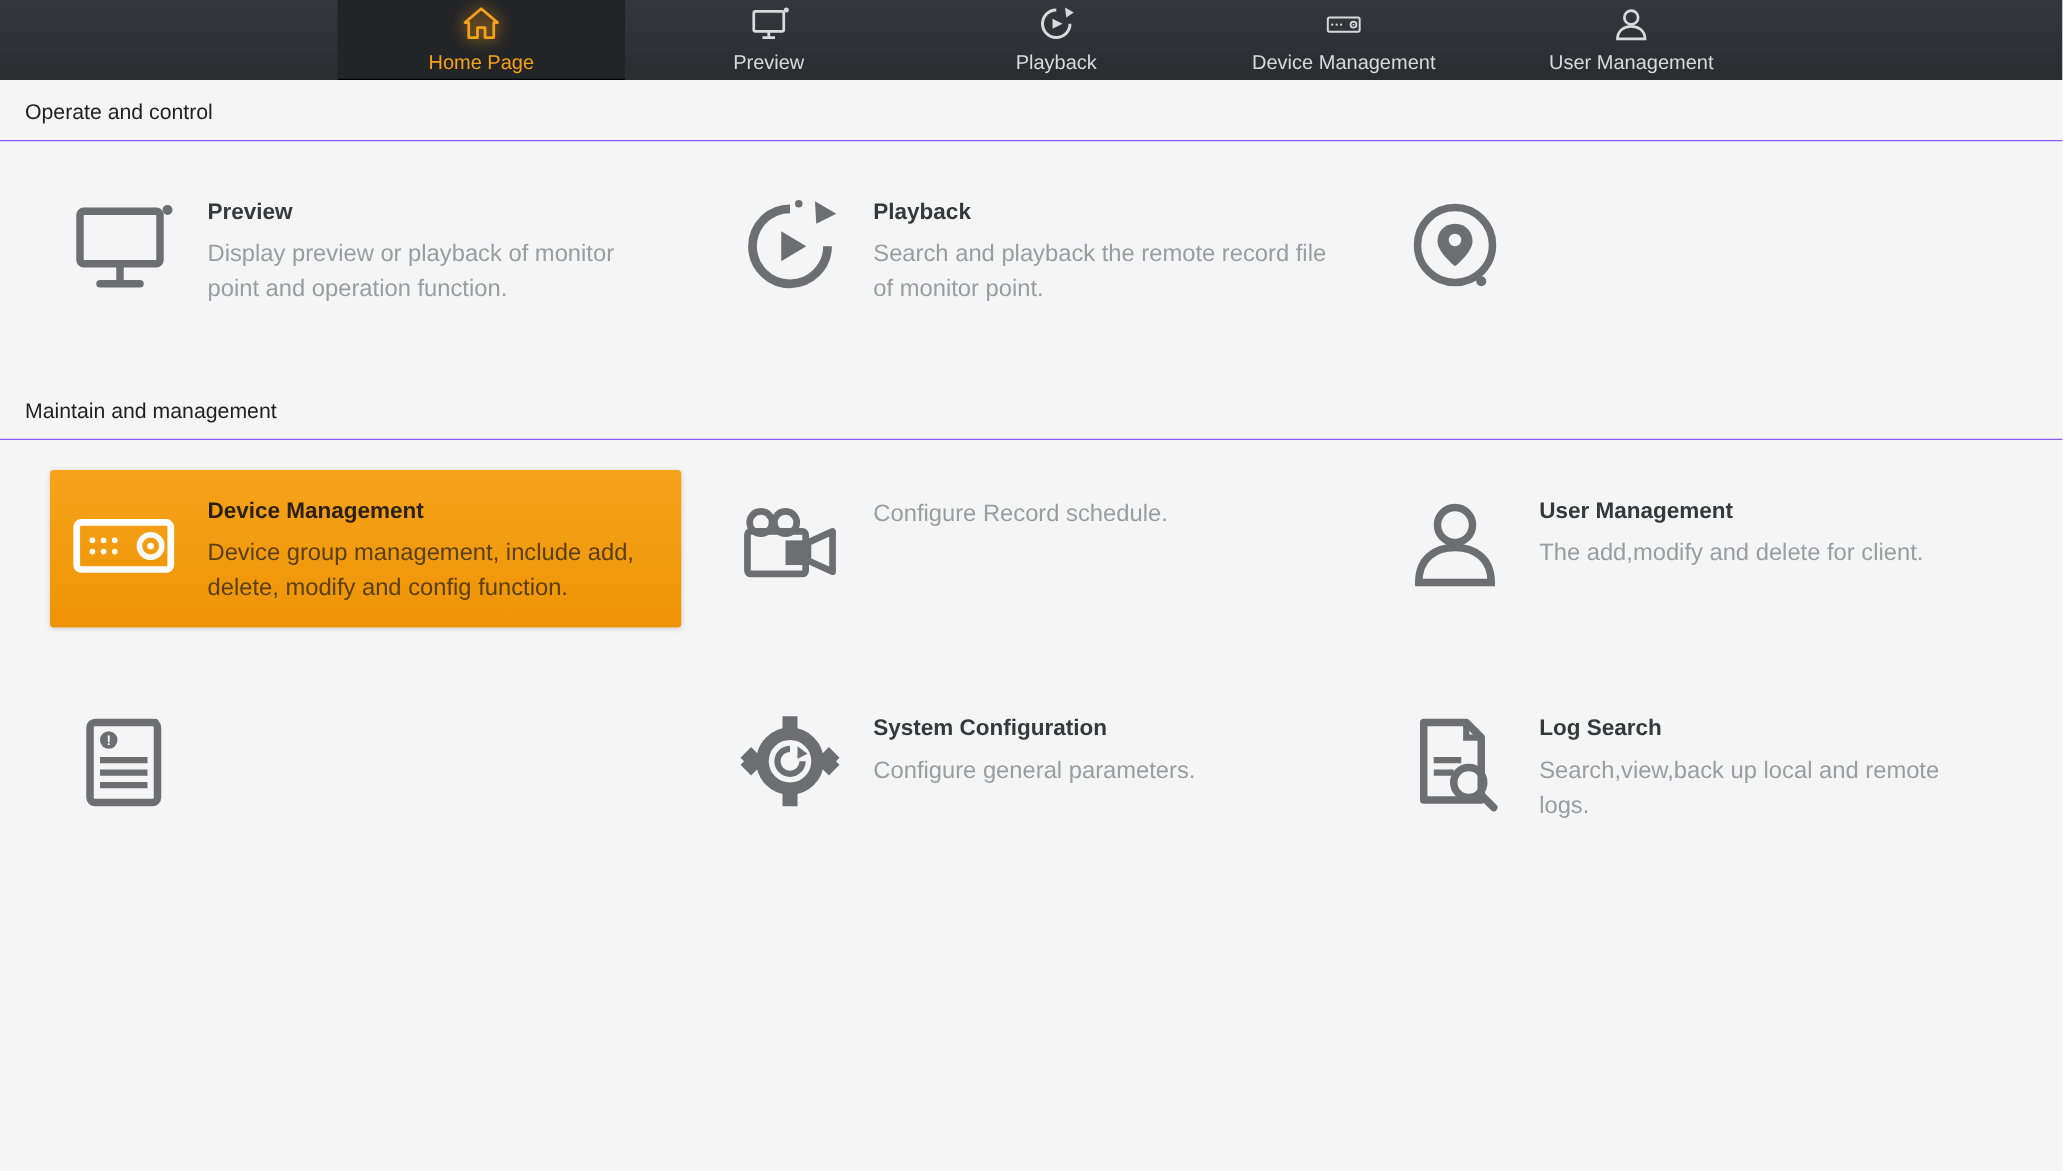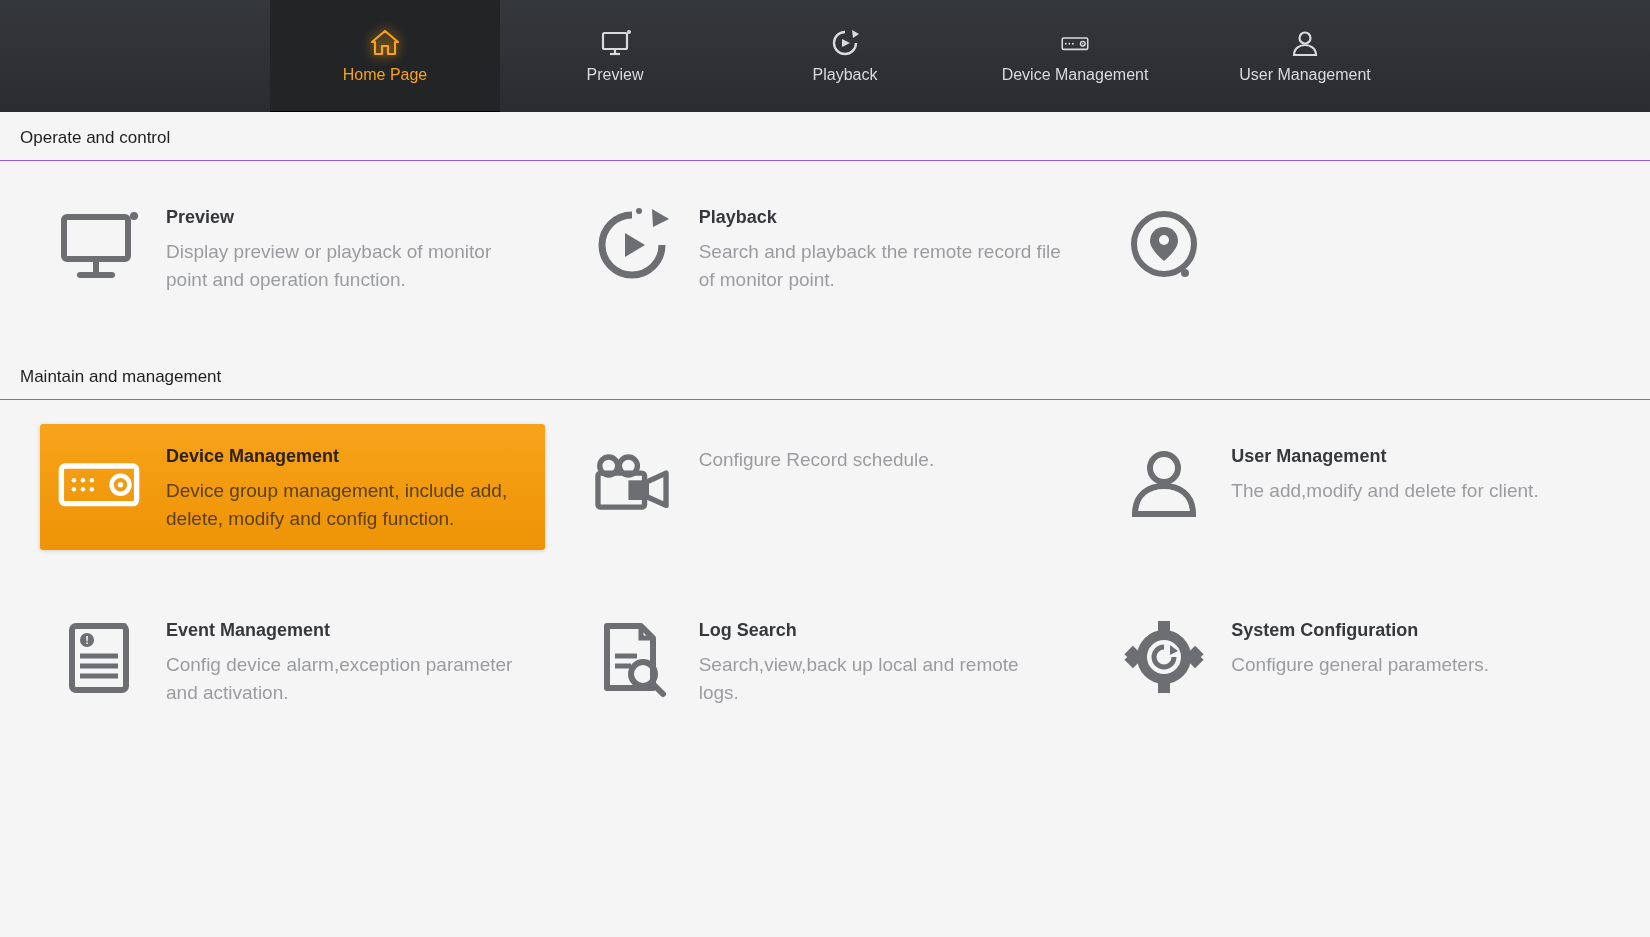--- a/index.html
+++ b/index.html
@@ -8,21 +8,21 @@
     background: #f5f5f6;
     width: 1650px;
     height: 937px;
     overflow: hidden;
   }
 
   
   .top-nav {
     background: #2e3135;
     background: linear-gradient(#34373b, #2a2c30);
-    height: 112px;
+    height: 64px;
     display: flex;
     align-items: stretch;
     padding-left: 270px;
   }
   .nav-tab {
     width: 230px;
     display: flex;
     flex-direction: column;
     align-items: center;
     justify-content: center;
@@ -253,41 +253,20 @@
     <div class="card-icon">
       <svg viewBox="0 0 86 82">
         <rect x="16" y="10" width="54" height="64" rx="4" fill="none" stroke="#6c6e72" stroke-width="6"></rect>
         <circle cx="31" cy="24" r="7" fill="#6c6e72"></circle>
         <text x="31" y="28" text-anchor="middle" font-size="11" font-weight="bold" fill="#f5f5f6">!</text>
         <line x1="24" y1="40" x2="62" y2="40" stroke="#6c6e72" stroke-width="5"></line>
         <line x1="24" y1="50" x2="62" y2="50" stroke="#6c6e72" stroke-width="5"></line>
         <line x1="24" y1="60" x2="62" y2="60" stroke="#6c6e72" stroke-width="5"></line>
         <circle cx="68" cy="10" r="3" fill="#6c6e72"></circle>
       </svg>
-    </div>
-    <div class="card-text">
-      <div class="card-title">Event Management</div>
-      <div class="card-desc">Config device alarm,exception parameter and activation.</div>
-    </div>
-  </div>
-
-  <div class="card">
-    <div class="card-icon">
-      <svg viewBox="0 0 86 82">
-        <path d="M18 10 H52 L64 22 V72 H18 Z" fill="none" stroke="#6c6e72" stroke-width="6" stroke-linejoin="round"></path>
-        <polyline points="52,10 52,22 64,22" fill="none" stroke="#6c6e72" stroke-width="5"></polyline>
-        <line x1="26" y1="40" x2="48" y2="40" stroke="#6c6e72" stroke-width="5"></line>
-        <line x1="26" y1="50" x2="42" y2="50" stroke="#6c6e72" stroke-width="5"></line>
-        <circle cx="54" cy="58" r="12" fill="none" stroke="#6c6e72" stroke-width="6"></circle>
-        <line x1="63" y1="67" x2="74" y2="78" stroke="#6c6e72" stroke-width="6" stroke-linecap="round"></line>
-      </svg>
-    </div>
-    <div class="card-text">
-      <div class="card-title">Log Search</div>
-      <div class="card-desc">Search,view,back up local and remote logs.</div>
     </div>
   </div>
 
   <div class="card">
     <div class="card-icon">
       <svg viewBox="0 0 86 82">
         <g transform="translate(43 41)">
           <g fill="#6c6e72">
             <rect x="-6" y="-36" width="12" height="14"></rect>
             <rect x="-6" y="22" width="12" height="14"></rect>
@@ -303,13 +282,30 @@
           <polygon points="6,-12 14,-6 6,-2" fill="#6c6e72"></polygon>
         </g>
       </svg>
     </div>
     <div class="card-text">
       <div class="card-title">System Configuration</div>
       <div class="card-desc">Configure general parameters.</div>
     </div>
   </div>
 
+  <div class="card">
+    <div class="card-icon">
+      <svg viewBox="0 0 86 82">
+        <path d="M18 10 H52 L64 22 V72 H18 Z" fill="none" stroke="#6c6e72" stroke-width="6" stroke-linejoin="round"></path>
+        <polyline points="52,10 52,22 64,22" fill="none" stroke="#6c6e72" stroke-width="5"></polyline>
+        <line x1="26" y1="40" x2="48" y2="40" stroke="#6c6e72" stroke-width="5"></line>
+        <line x1="26" y1="50" x2="42" y2="50" stroke="#6c6e72" stroke-width="5"></line>
+        <circle cx="54" cy="58" r="12" fill="none" stroke="#6c6e72" stroke-width="6"></circle>
+        <line x1="63" y1="67" x2="74" y2="78" stroke="#6c6e72" stroke-width="6" stroke-linecap="round"></line>
+      </svg>
+    </div>
+    <div class="card-text">
+      <div class="card-title">Log Search</div>
+      <div class="card-desc">Search,view,back up local and remote logs.</div>
+    </div>
+  </div>
+
 </div>
 
 </body></html>

